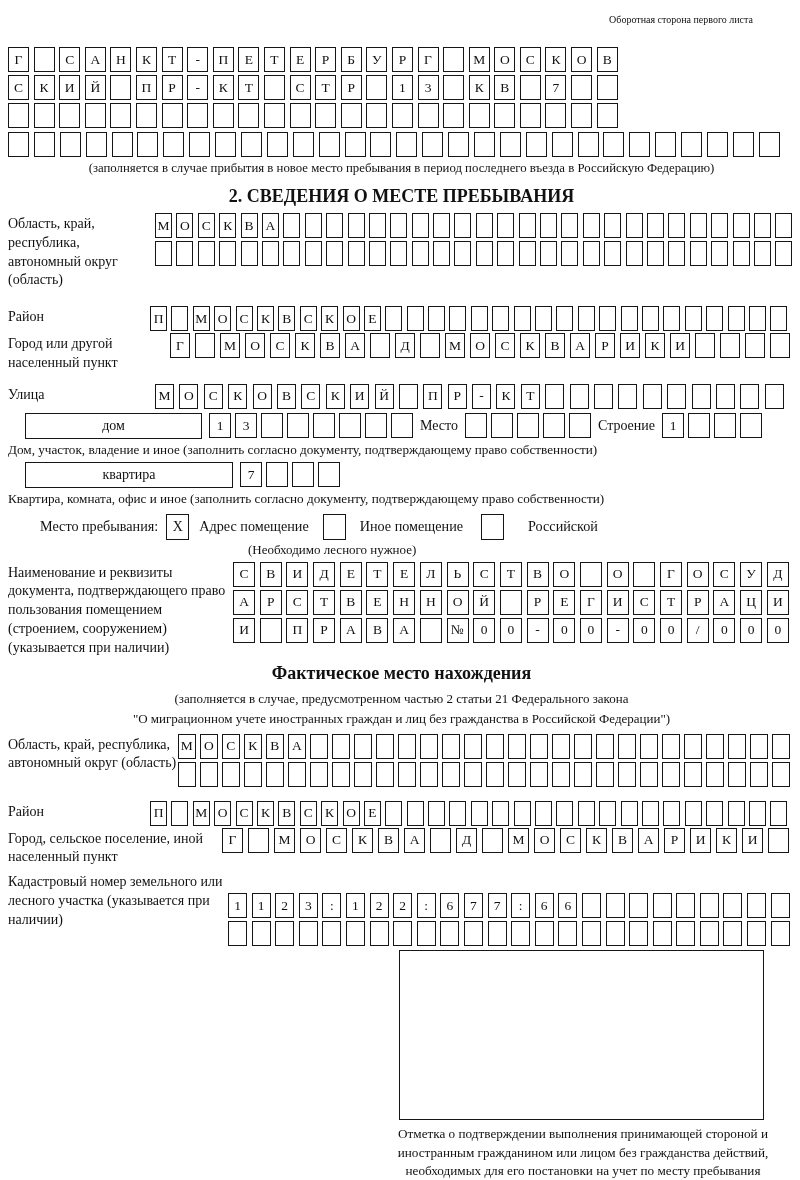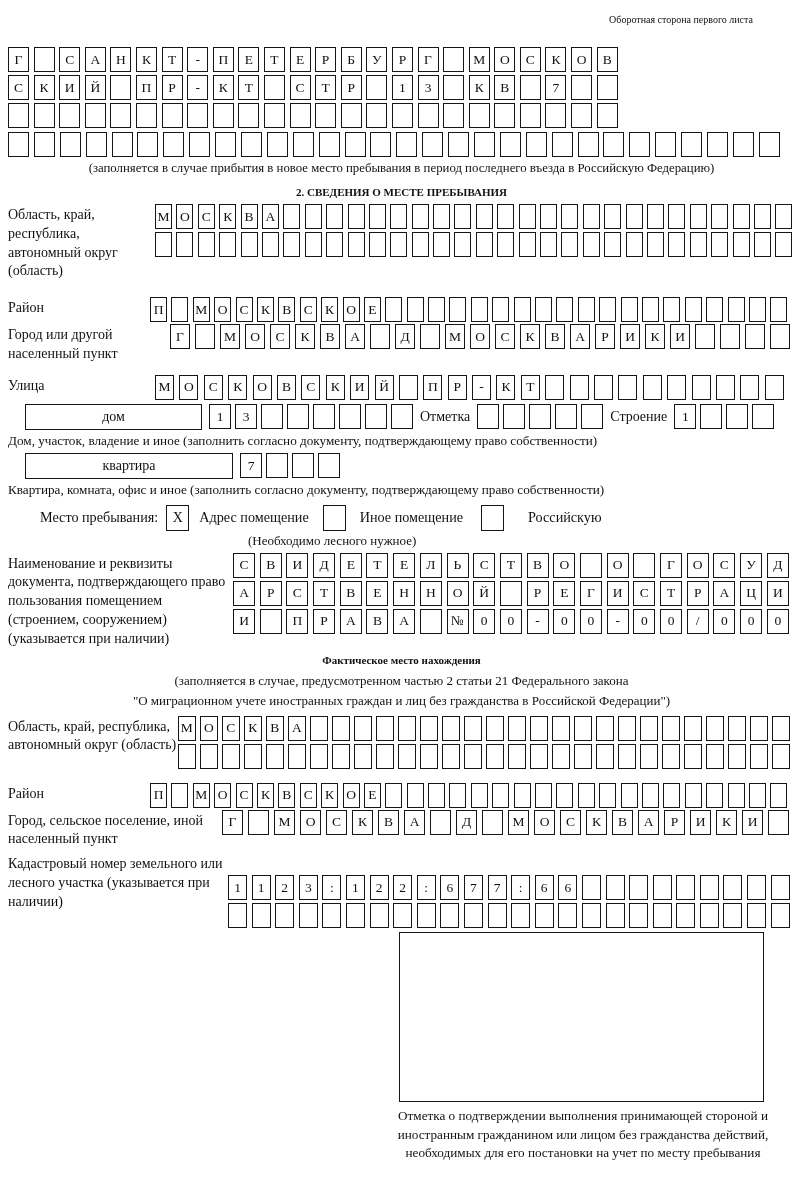--- a/index.html
+++ b/index.html
@@ -29,21 +29,21 @@
   .row-30    { gap:4.4px; } .row-30 .cell    { width:17px; }
   .row-28    { gap:4.5px; } .row-28 .cell    { width:17.5px; }
   .row-25    { gap:5px; }   .row-25 .cell    { width:20px; }
   .row-26    { gap:5.4px; } .row-26 .cell    { width:19px; }
   .row-21    { gap:4.7px; } .row-21 .cell    { width:22px; }
   .row-22    { gap:5px; }   .row-22 .cell    { width:21px; }
   .row-24c   { gap:4.6px; } .row-24c .cell   { width:19px; }
   .row-dom   { gap:4px; }   .row-dom .cell   { width:22px; }
 
   .note-c { text-align:center; font-size:12.8px; margin-top:4px; }
-  .sec-title { text-align:center; font-weight:bold; font-size:11px; margin-top:10px; }
+  .sec-title { text-align:center; font-weight:bold; font-size:18px; margin-top:10px; }
 
   .wide-box {
     border:1.6px solid #161616; height:26px;
     display:inline-flex; align-items:center; justify-content:center;
     font-size:14px; flex-shrink:0;
   }
   .inline-row { display:flex; align-items:center; margin-top:4px; }
   .inline-lbl { font-size:14px; padding:0 7px; white-space:nowrap; }
   .cap { font-size:13.2px; margin-top:3px; }
 
@@ -372,21 +372,21 @@
   <div class="cellrow row-dom" style="margin-left:7px;">
       <span class="cell">1</span>
       <span class="cell">3</span>
       <span class="cell"></span>
       <span class="cell"></span>
       <span class="cell"></span>
       <span class="cell"></span>
       <span class="cell"></span>
       <span class="cell"></span>
     </div>
-  <div class="inline-lbl">Отметка</div>
+  <div class="inline-lbl">Место</div>
   <div class="cellrow row-dom">
       <span class="cell"></span>
       <span class="cell"></span>
       <span class="cell"></span>
       <span class="cell"></span>
       <span class="cell"></span>
     </div>
   <div class="inline-lbl">Строение</div>
   <div class="cellrow row-dom">
       <span class="cell">1</span>
@@ -408,21 +408,21 @@
 </div>
 <div class="cap">Квартира, комната, офис и иное (заполнить согласно документу, подтверждающему право собственности)</div>
 
 <div class="stay-row">
   <span>Место пребывания:</span>
   <span class="chk" style="margin-left:8px;">X</span>
   <span style="margin-left:10px;">Адрес помещение</span>
   <span class="chk" style="margin-left:14px;"></span>
   <span style="margin-left:14px;">Иное помещение</span>
   <span class="chk" style="margin-left:18px;"></span>
-  <span style="margin-left:24px;">Российскую</span>
+  <span style="margin-left:24px;">Российской</span>
 </div>
 <div class="stay-note">(Необходимо лесного нужное)</div>
 
 <div class="field mt4">
   <div class="flabel" style="width:225px;">Наименование и реквизиты документа, подтверждающего право пользования помещением (строением, сооружением) (указывается при наличии)</div>
   <div class="frows">
     <div class="cellrow row-21">
         <span class="cell">С</span>
         <span class="cell">В</span>
         <span class="cell">И</span>

